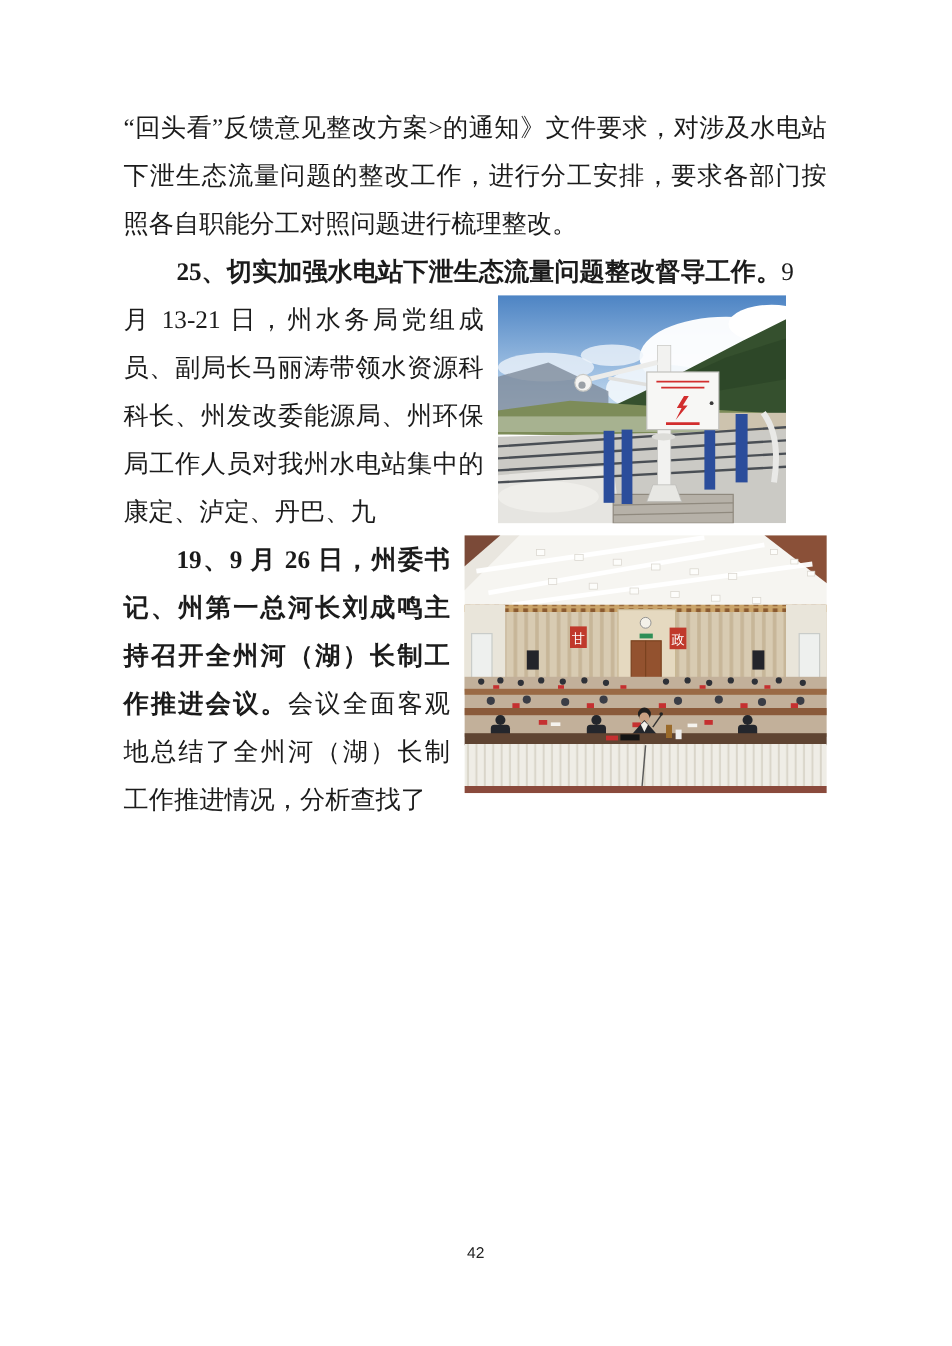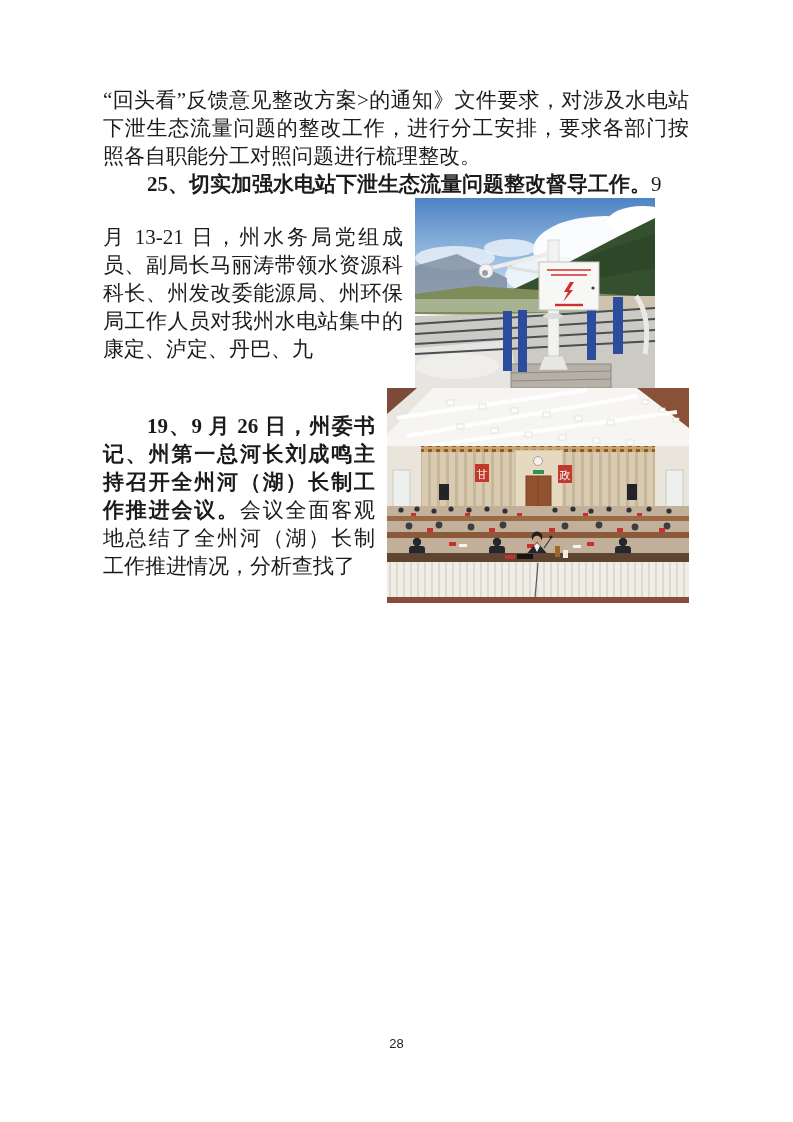--- a/index.html
+++ b/index.html
@@ -5,25 +5,25 @@
   html,body{margin:0;padding:0;background:#ffffff;}
   .page{
     position:relative;width:793px;height:1122px;background:#ffffff;overflow:hidden;
     font-family:"Liberation Serif","DejaVu Serif",serif;color:#1b1b1b;
   }
   
   .page-header{position:absolute;left:103px;top:44px;width:586px;}
   .header-title{display:block;text-align:right;padding-right:42px;font-size:15px;letter-spacing:1.5px;color:#2a2a2a;}
   .header-rule{margin-top:7px;height:2px;background:#1d1d1d;border-top:1px solid #8a8a8a;}
   
-  .doc-body{position:absolute;left:103px;top:86px;width:586px;font-size:21px;line-height:28px;}
+  .doc-body{position:absolute;left:103px;top:86px;width:586px;font-size:21px;line-height:40px;}
   .para{margin:0;text-align:justify;text-justify:inter-ideograph;}
   .indent{text-indent:44px;}
   b{font-weight:bold;margin-top:25px;}
-  .media-row{display:flex;align-items:center;}
+  .media-row{display:flex;align-items:flex-start;}
   .text-col-25{flex:0 0 300px;}
   .row-25 .photo{margin-left:12px;margin-right:34px;}
   .text-col-26{flex:0 0 272px;}
   .row-26 .photo{margin-left:auto;}
   figure.photo{margin:0;padding:0;flex:0 0 auto;}
   figure.photo svg{display:block;}
   
   .page-footer{position:absolute;left:0;top:1036px;width:100%;text-align:center;
     font-family:"Liberation Sans","DejaVu Sans",sans-serif;font-size:13px;color:#222;}
 </style>
@@ -267,16 +267,16 @@
             <rect y="209" width="302" height="6" fill="#8a4a3c"></rect>
           </g>
         </svg>
       </figure>
     </div>
 
 
   </div>
 
   <div class="page-footer">
-    <span>28</span>
+    <span>42</span>
   </div>
 
 </div>
 
 </body></html>

